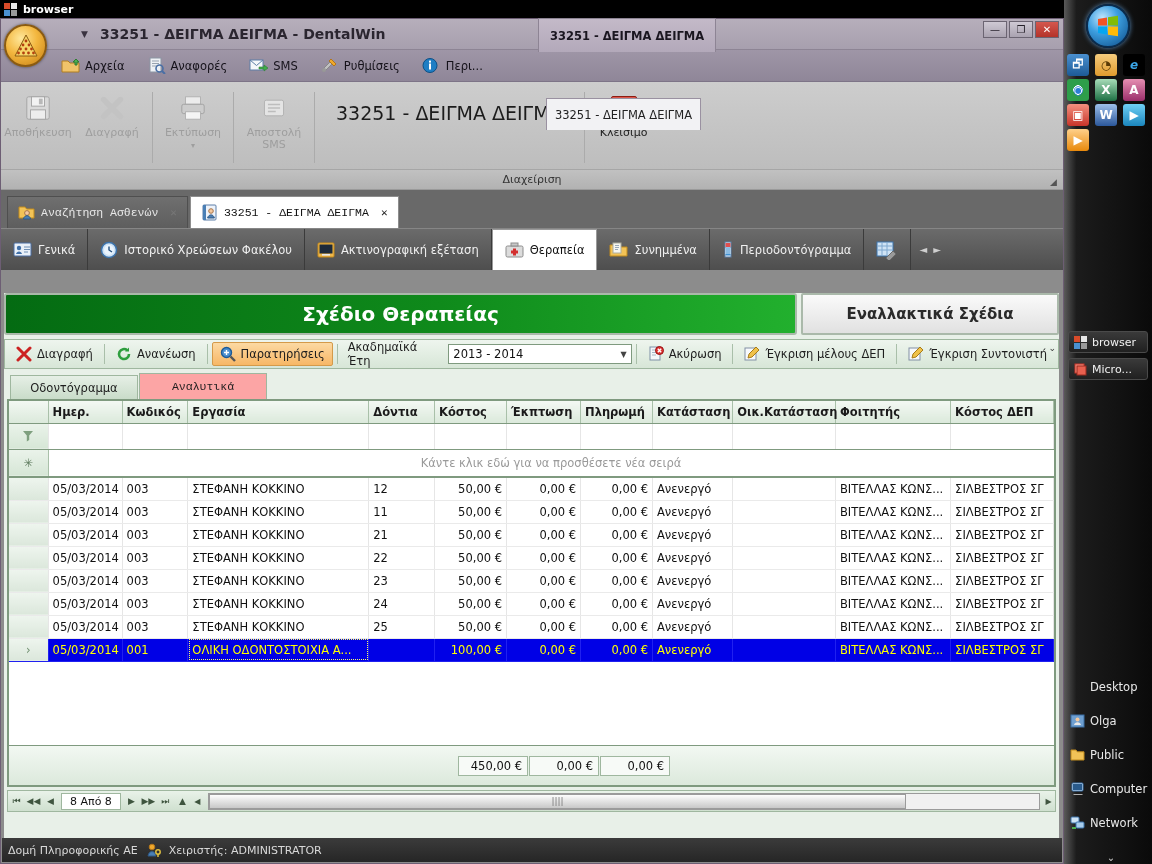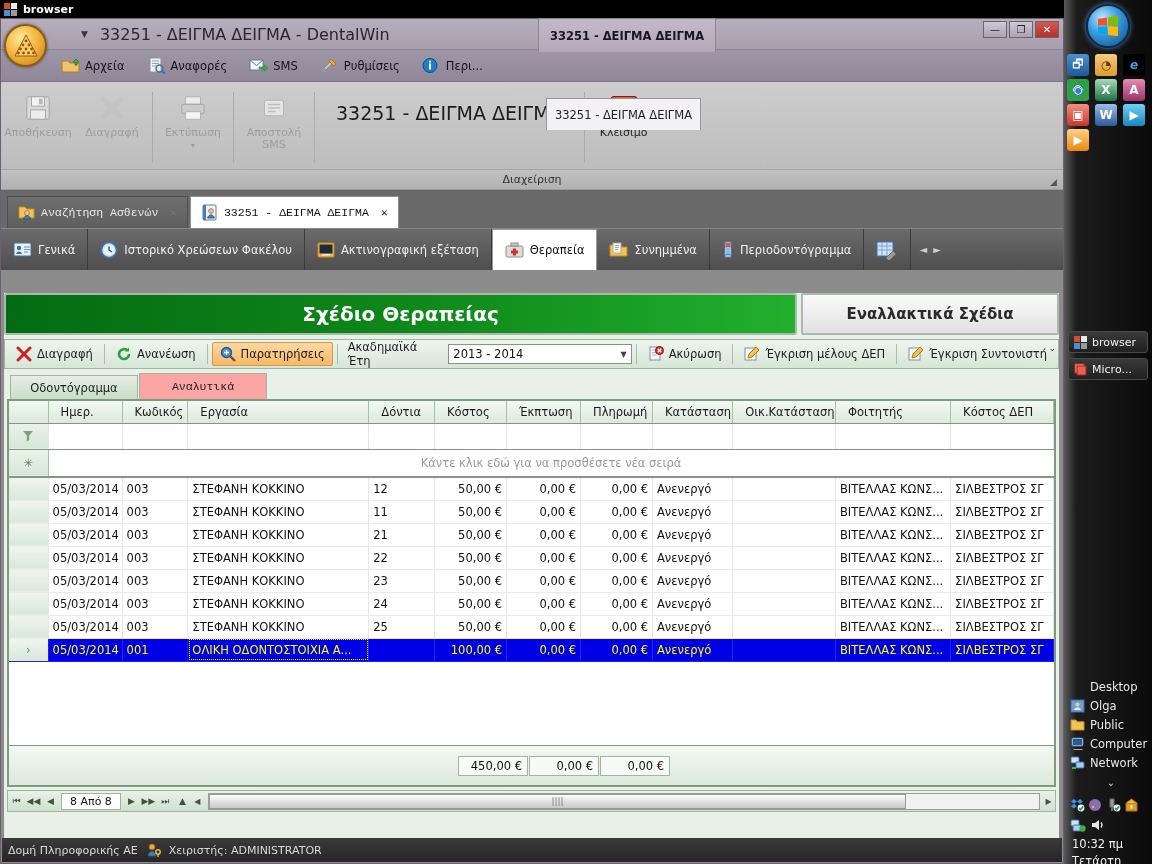--- a/index.html
+++ b/index.html
@@ -40,21 +40,21 @@
   .orb {
     position:absolute; left:3px; top:5px; width:43px; height:43px; z-index:30;
     border-radius:50%;
     background:radial-gradient(circle at 38% 32%, #ffe79a 0%, #f3b73f 45%, #c47d12 100%);
     border:2px solid #8a5b12;
     box-shadow:0 0 3px rgba(0,0,0,.55);
     display:flex; align-items:center; justify-content:center;
   }
   .orb svg { width:26px; height:26px; }
   .qat-arrow { margin-left:80px; color:#3a3340; font-size:9px; }
-  .ribbon-title-text { margin-left:12px; color:#2b2630; font-size:16px; }
+  .ribbon-title-text { margin-left:12px; color:#2b2630; font-size:14px;font-weight:bold; }
 
   .win-btns { position:absolute; right:4px; top:2px; display:flex; gap:2px; }
   .win-btn {
     width:24px; height:17px; border:1px solid #6b6472;
     background:linear-gradient(#cfc9d4,#a9a2b0);
     display:flex; align-items:center; justify-content:center;
     font-size:10px; color:#241f28; font-family:"DejaVu Sans", sans-serif;
   }
   .win-btn.close { background:linear-gradient(#d4574e,#b4332a); color:#fff; font-weight:bold;}
 
@@ -203,21 +203,21 @@
 
   
   .grid-wrap {
     margin:0 3px; border:2px solid #7f9a7f; background:#fff;
     height:388px; display:flex; flex-direction:column;
   }
   table.grid { border-collapse:collapse; width:100%; table-layout:fixed; font-size:11.5px;}
   table.grid th {
     background:linear-gradient(#f3f8f3,#dbe9db);
     border-right:1px solid #a9c0a9; border-bottom:1px solid #7f9a7f;
-    height:22px; font-weight:normal; text-align:left; padding:0 12px; color:#1a1a1a;
+    height:22px; font-weight:bold; text-align:left; padding:0 4px; color:#1a1a1a;
   }
   table.grid td {
     border-right:1px solid #e6e6e6; border-bottom:1px solid #eaeaea;
     height:23px; padding:0 4px; color:#111; overflow:hidden; white-space:nowrap;
   }
   td.ind, th.ind {
     background:linear-gradient(#f0f6f0,#dcead c);
     background:linear-gradient(#f0f6f0,#dcdcdc);
     border-right:1px solid #a9c0a9;
   }
@@ -296,21 +296,21 @@
   }
   .qlaunch { display:grid; grid-template-columns:repeat(3,26px); justify-content:center; gap:3px 2px; margin-top:2px;}
   .ql { width:22px; height:22px; border-radius:3px; display:flex; align-items:center; justify-content:center; font-size:12px; color:#fff;}
   .tasklist { margin-top:180px; padding:0 4px; display:flex; flex-direction:column; gap:5px;}
   .task {
     height:22px; border:1px solid #4a4a4a; border-radius:3px;
     background:linear-gradient(#3a3a3a,#202020);
     display:flex; align-items:center; gap:5px; padding-left:5px;
     color:#f0f0f0; font-size:11px; overflow:hidden; white-space:nowrap;
   }
-  .places { margin-top:300px; padding-left:6px; display:flex; flex-direction:column; gap:5px;}
+  .places { margin-top:300px; padding-left:6px; display:flex; flex-direction:column; gap:20px;}
   .place { display:flex; align-items:center; gap:5px; color:#e8e8e8; font-size:11.5px;}
   .place .pi { width:15px; height:14px; display:inline-block;}
   .chev { text-align:center; color:#cfcfcf; font-size:10px; margin-top:2px;}
   .tray { display:flex; gap:3px; padding-left:6px; margin-top:10px; align-items:center;}
   .tray2 { display:flex; gap:5px; padding-left:6px; margin-top:6px; align-items:center;}
   .clock { padding-left:8px; margin-top:4px; color:#f2f2f2; font-size:11.5px; line-height:17px;}
 
   svg { display:block; }
 </style>
 </head>

